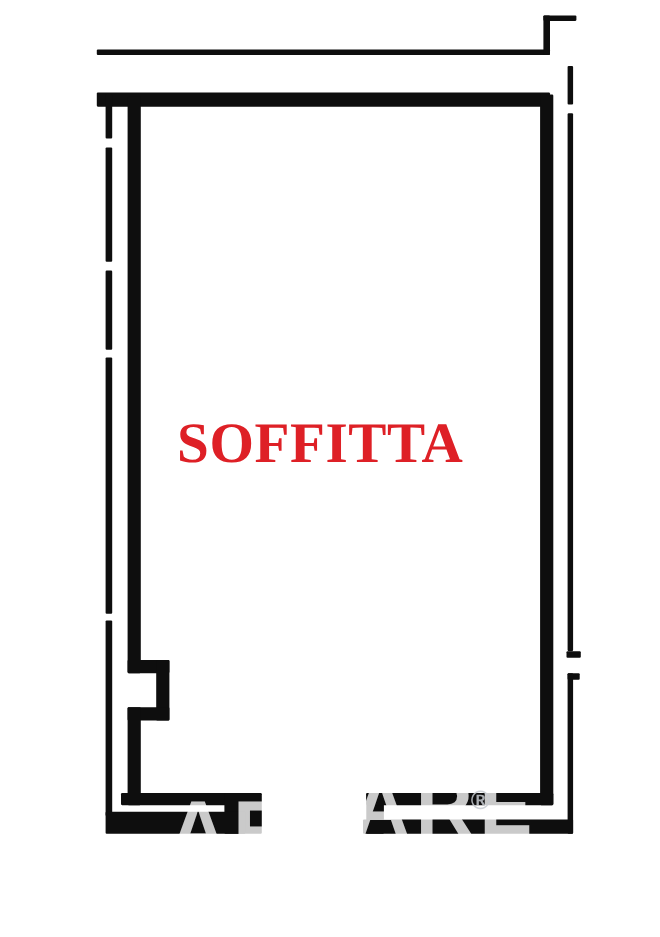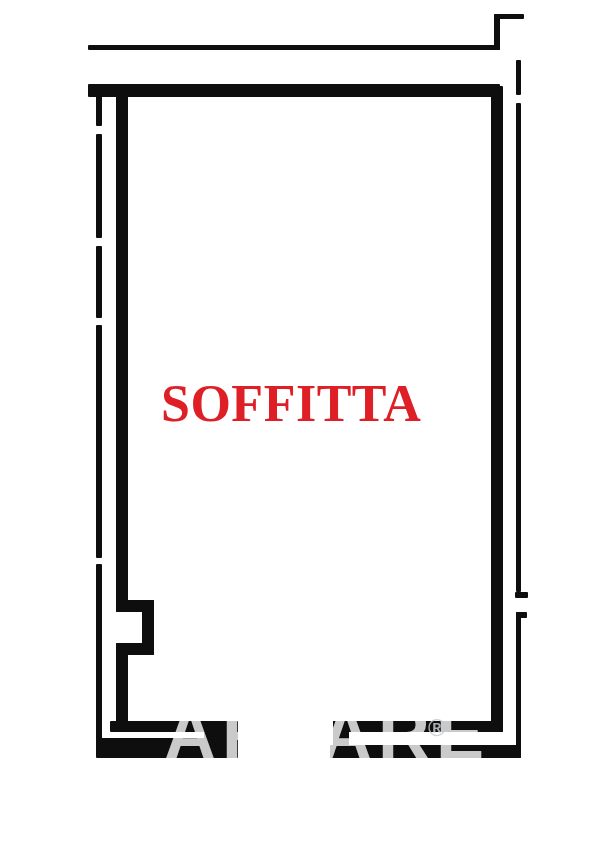--- a/index.html
+++ b/index.html
@@ -33,21 +33,21 @@
     top: 698px;
     font-family: "Liberation Sans", sans-serif;
     font-weight: 800;
     font-size: 72px;
     line-height: 1.0;
     letter-spacing: 6px;
     color: rgba(255,255,255,0.78);
     white-space: nowrap;
     z-index: 5;
   }
-  .watermark-left  { left: 164px; }
+  .watermark-left  { left: 154px; margin-top: 20px; }
   .watermark-right { left: 320px; text-align: center; }
   .watermark-reg {
     position: absolute;
     left: 428px;
     top: 714px;
     font-family: "Liberation Sans", sans-serif;
     font-weight: bold;
     font-size: 24px;
     color: rgba(198,202,208,0.85);
     z-index: 6;

